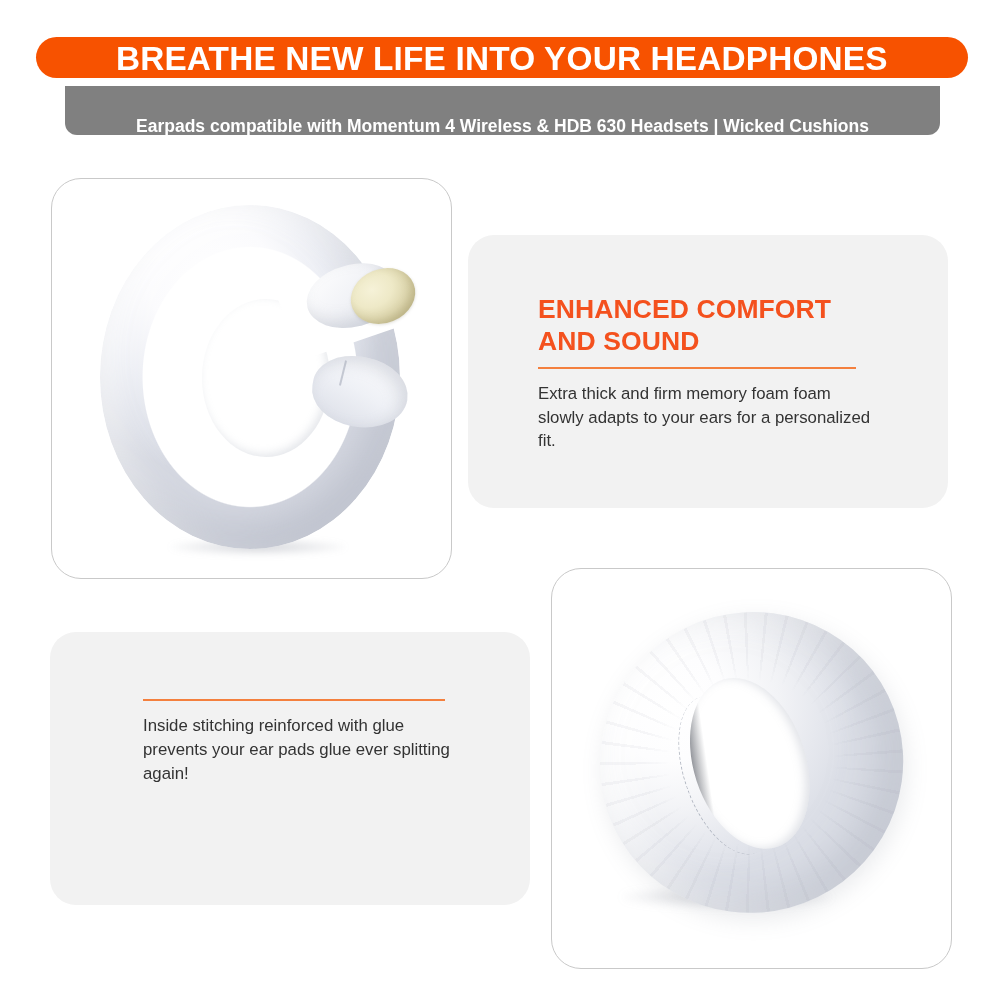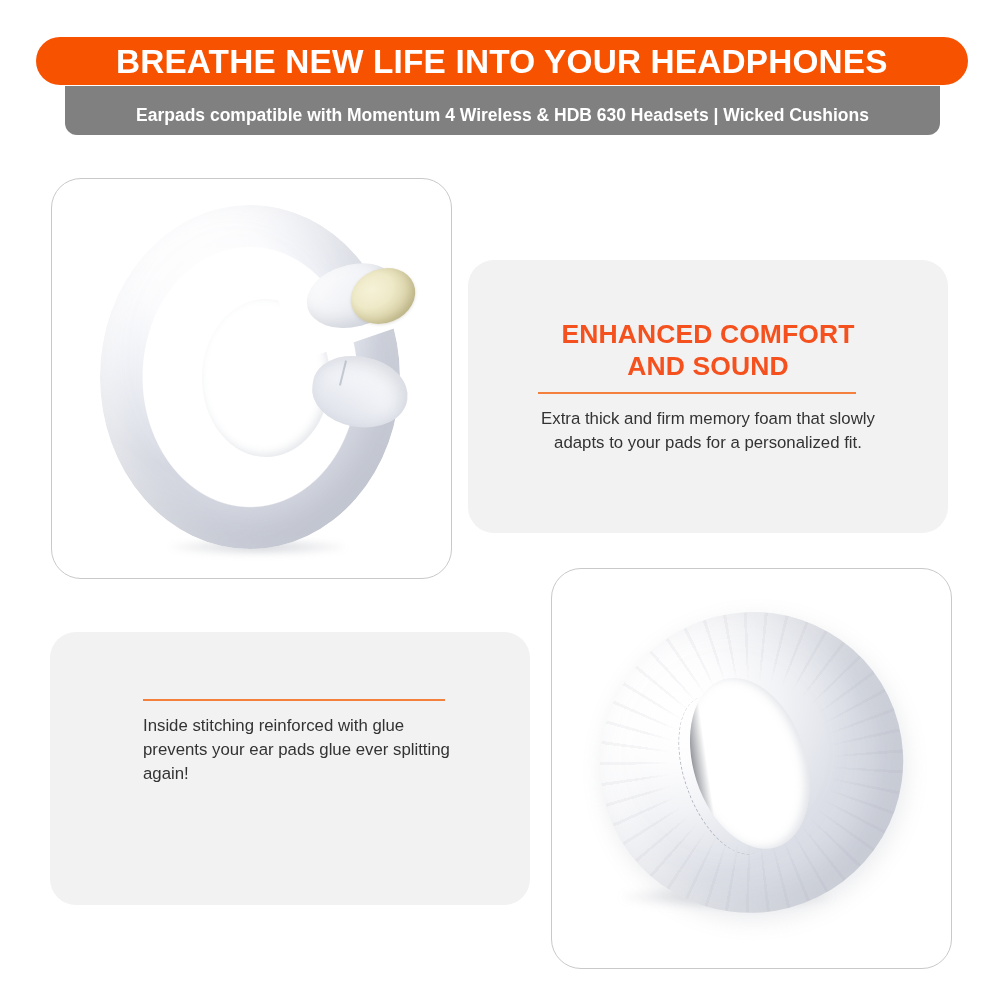--- a/index.html
+++ b/index.html
@@ -22,21 +22,21 @@
     left: 0;
     top: 0;
     width: 1000px;
     height: 150px;
   }
   .title-pill {
     position: absolute;
     left: 36px;
     top: 37px;
     width: 932px;
-    height: 48px;
+    height: 41px;
     background: #F75200;
     border-radius: 29px;
     display: flex;
     align-items: center;
     justify-content: center;
     z-index: 2;
   }
   .title-pill-text {
     color: #ffffff;
     font-family: "Liberation Sans", sans-serif;
@@ -51,21 +51,20 @@
     position: absolute;
     left: 65px;
     top: 86px;
     width: 875px;
     height: 49px;
     background: #808080;
     border-radius: 0 0 12px 12px;
     display: flex;
     align-items: flex-end;
     justify-content: center;
-    padding-bottom: 11px;
     box-sizing: border-box;
     z-index: 1;
   }
   .subtitle-text {
     color: #ffffff;
     font-size: 17.5px;
     font-weight: 700;
     line-height: 1;
     white-space: nowrap;
   }
@@ -81,21 +80,21 @@
   }
   #img-card-1 { left: 51px;  top: 178px; width: 401px; height: 401px; }
   #img-card-2 { left: 551px; top: 568px; width: 401px; height: 401px; }
 
   .text-card {
     position: absolute;
     background: #F2F2F2;
     border-radius: 26px;
     box-sizing: border-box;
   }
-  #text-card-1 { left: 468px; top: 260px; width: 480px; height: 273px; text-align: center; }
+  #text-card-1 { left: 468px; top: 235px; width: 480px; height: 273px; }
   #text-card-2 { left: 50px;  top: 632px; width: 480px; height: 273px; }
 
   .text-inner { position: absolute; }
   #text-inner-1 { left: 70px; top: 58px; width: 340px; }
   #text-inner-2 { left: 93px; top: 58px; width: 330px; }
 
   .feat-title {
     color: #F4511E;
     font-size: 26.5px;
     font-weight: 700;
@@ -331,21 +330,21 @@
       <div class="cpad-foam"></div>
     </div>
   </div>
 </div>
 
 <div class="text-card" id="text-card-1">
   <div class="text-inner" id="text-inner-1">
     <h2 class="feat-title">ENHANCED COMFORT
 AND SOUND</h2>
     <div class="feat-rule"></div>
-    <p class="feat-body">Extra thick and firm memory foam that slowly adapts to your pads for a personalized fit.</p>
+    <p class="feat-body">Extra thick and firm memory foam foam slowly adapts to your ears for a personalized fit.</p>
   </div>
 </div>
 
 <div class="text-card" id="text-card-2">
   <div class="text-inner" id="text-inner-2">
     <div class="feat-rule"></div>
     <p class="feat-body">Inside stitching reinforced with glue prevents your ear pads glue ever splitting again!</p>
   </div>
 </div>
 

